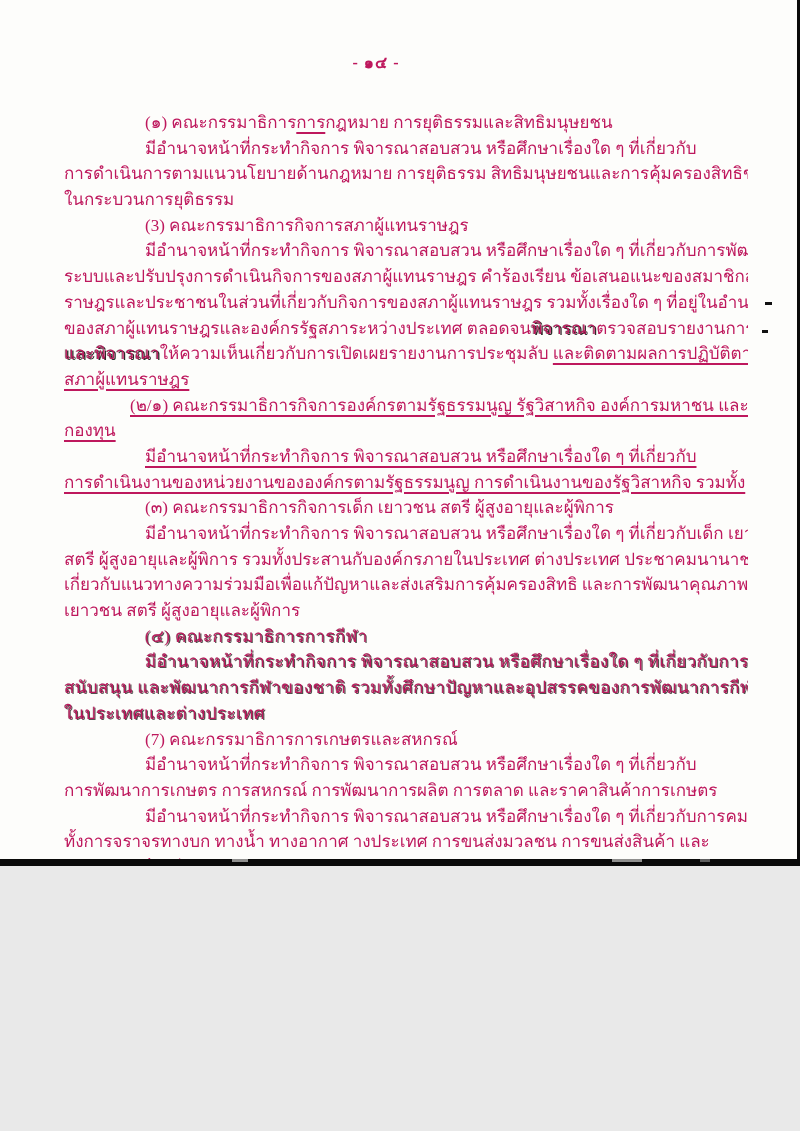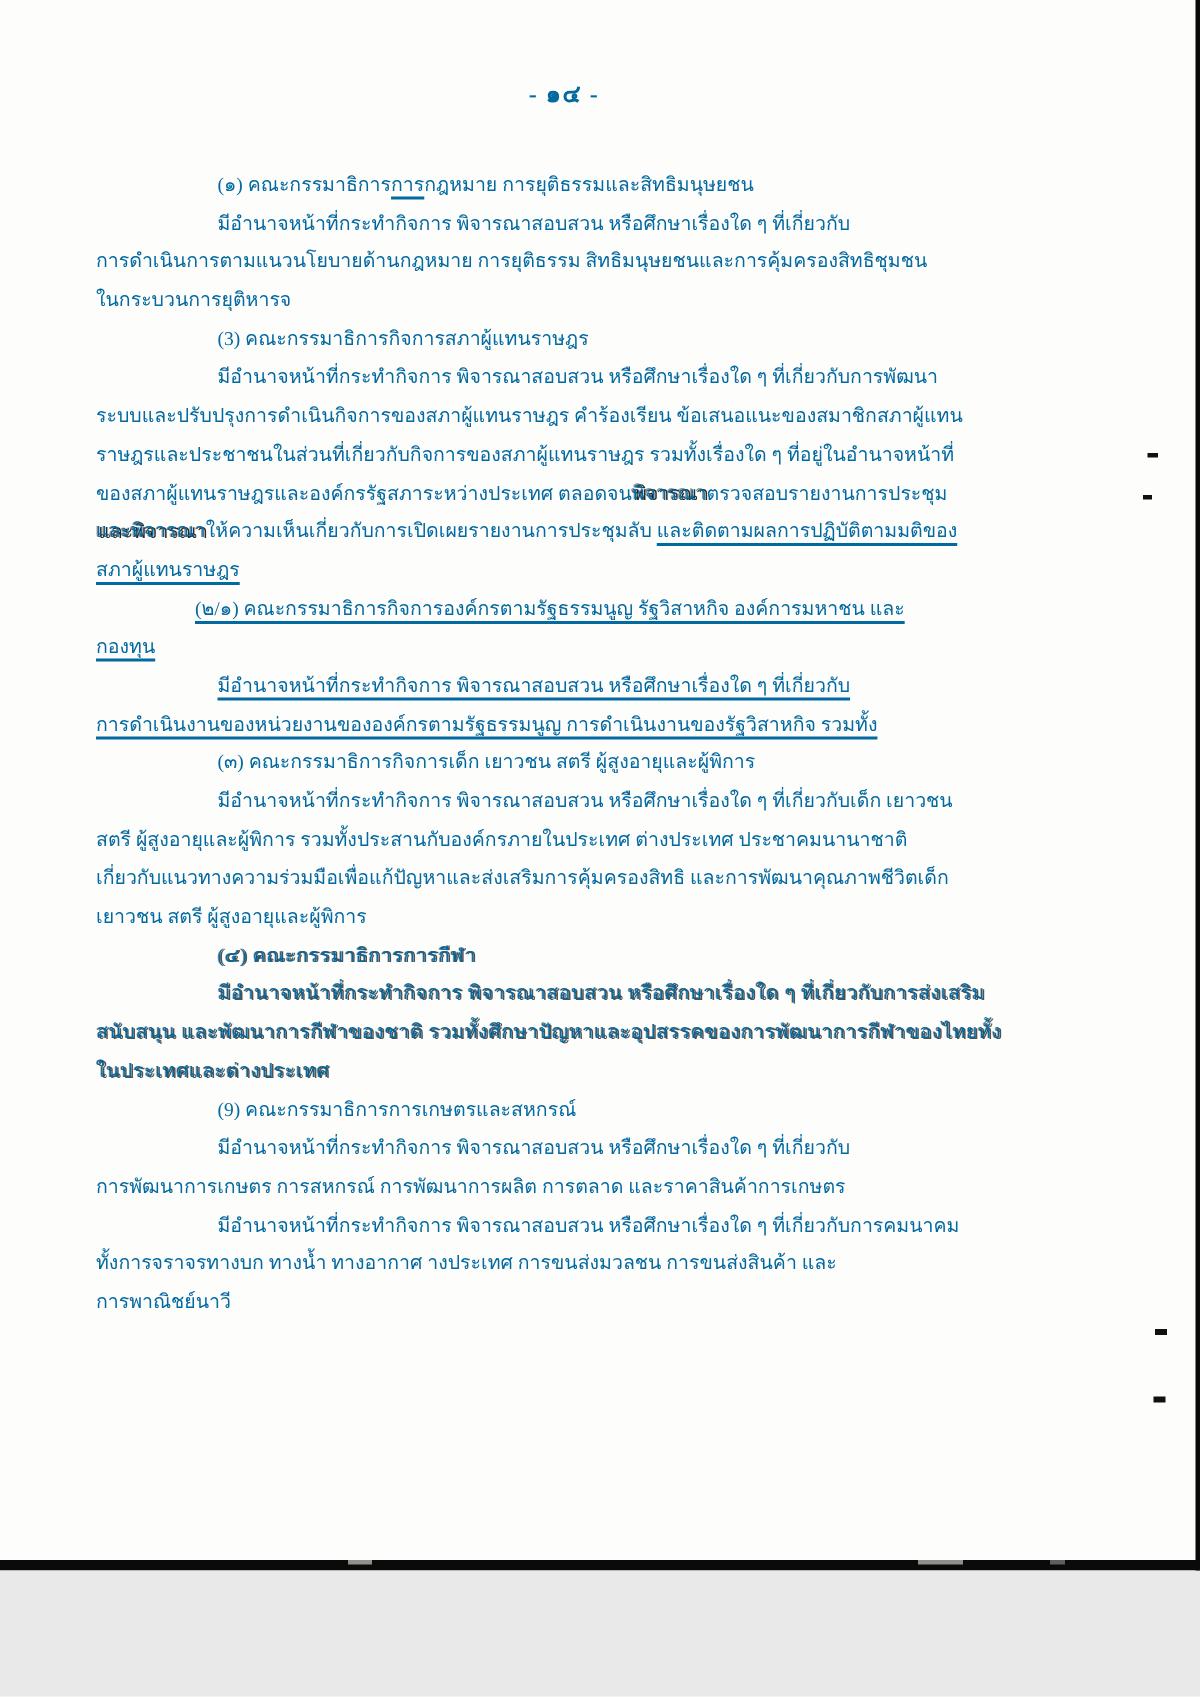--- a/index.html
+++ b/index.html
@@ -4,43 +4,43 @@
 <title></title>
 <style>
   html,body{margin:0;padding:0;}
   body{
     width:800px;height:1131px;
     background:#e9e9e9;
     font-family:"Liberation Serif","DejaVu Serif",serif;
   }
   .page{
     position:relative;
-    width:800px;height:1047px;
+    width:800px;height:866px;
     background:#fdfdfb;
-    color:#0369a1;
+    color:#be185d;
     overflow:hidden;
   }
   .page-number{
     position:absolute;
     top:50px;left:0;width:752px;
     text-align:center;
     font-size:16px;
     letter-spacing:1px;
     font-weight:bold;
   }
   .doc{
     position:absolute;
     top:110px;left:64px;width:684px;
     overflow:hidden;
   }
   .line{
     height:25.7px;
     line-height:25.7px;
     white-space:nowrap;
-    font-size:13px;
+    font-size:17px;
     overflow:hidden;
   }
   .line.indent{padding-left:81px;}
   .line.ind2{padding-left:66px;}
   .line.it{
     text-shadow:1.1px 0.5px 0 rgba(25,22,20,0.75), -0.5px 0 0 rgba(25,22,20,0.35);
     letter-spacing:0.4px;
   }
   .u{
     text-decoration:underline;
@@ -76,42 +76,42 @@
 </head>
 <body>
 
 <div class="page">
   <div class="page-number">- ๑๔ -</div>
 
   <div class="doc">
       <div class="line indent"><span>(๑) คณะกรรมาธิการ</span><span class="u">การ</span><span>กฎหมาย การยุติธรรมและสิทธิมนุษยชน</span></div>
       <div class="line indent"><span>มีอำนาจหน้าที่กระทำกิจการ พิจารณาสอบสวน หรือศึกษาเรื่องใด ๆ ที่เกี่ยวกับ</span></div>
       <div class="line"><span>การดำเนินการตามแนวนโยบายด้านกฎหมาย การยุติธรรม สิทธิมนุษยชนและการคุ้มครองสิทธิชุมชน</span></div>
-      <div class="line"><span>ในกระบวนการยุติหารจ</span></div>
+      <div class="line"><span>ในกระบวนการยุติธรรม</span></div>
       <div class="line indent"><span>(3) คณะกรรมาธิการกิจการสภาผู้แทนราษฎร</span></div>
       <div class="line indent"><span>มีอำนาจหน้าที่กระทำกิจการ พิจารณาสอบสวน หรือศึกษาเรื่องใด ๆ ที่เกี่ยวกับการพัฒนา</span></div>
       <div class="line"><span>ระบบและปรับปรุงการดำเนินกิจการของสภาผู้แทนราษฎร คำร้องเรียน ข้อเสนอแนะของสมาชิกสภาผู้แทน</span></div>
       <div class="line"><span>ราษฎรและประชาชนในส่วนที่เกี่ยวกับกิจการของสภาผู้แทนราษฎร รวมทั้งเรื่องใด ๆ ที่อยู่ในอำนาจหน้าที่</span></div>
       <div class="line"><span>ของสภาผู้แทนราษฎรและองค์กรรัฐสภาระหว่างประเทศ ตลอดจน</span><span class="sm">พิจารณา</span><span>ตรวจสอบรายงานการประชุม</span></div>
       <div class="line"><span class="sm">และพิจารณา</span><span>ให้ความเห็นเกี่ยวกับการเปิดเผยรายงานการประชุมลับ </span><span class="u">และติดตามผลการปฏิบัติตามมติของ</span></div>
       <div class="line"><span class="u">สภาผู้แทนราษฎร</span></div>
       <div class="line ind2"><span class="u">(๒/๑) คณะกรรมาธิการกิจการองค์กรตามรัฐธรรมนูญ รัฐวิสาหกิจ องค์การมหาชน และ</span></div>
       <div class="line"><span class="u">กองทุน</span></div>
       <div class="line indent"><span class="u">มีอำนาจหน้าที่กระทำกิจการ พิจารณาสอบสวน หรือศึกษาเรื่องใด ๆ ที่เกี่ยวกับ</span></div>
       <div class="line"><span class="u">การดำเนินงานของหน่วยงานขององค์กรตามรัฐธรรมนูญ การดำเนินงานของรัฐวิสาหกิจ  รวมทั้ง</span></div>
       <div class="line indent"><span>(๓) คณะกรรมาธิการกิจการเด็ก เยาวชน สตรี ผู้สูงอายุและผู้พิการ</span></div>
       <div class="line indent"><span>มีอำนาจหน้าที่กระทำกิจการ พิจารณาสอบสวน หรือศึกษาเรื่องใด ๆ ที่เกี่ยวกับเด็ก เยาวชน</span></div>
       <div class="line"><span>สตรี ผู้สูงอายุและผู้พิการ  รวมทั้งประสานกับองค์กรภายในประเทศ ต่างประเทศ ประชาคมนานาชาติ</span></div>
       <div class="line"><span>เกี่ยวกับแนวทางความร่วมมือเพื่อแก้ปัญหาและส่งเสริมการคุ้มครองสิทธิ และการพัฒนาคุณภาพชีวิตเด็ก</span></div>
       <div class="line"><span>เยาวชน สตรี ผู้สูงอายุและผู้พิการ</span></div>
       <div class="line indent it"><span>(๔) คณะกรรมาธิการการกีฬา</span></div>
       <div class="line indent it"><span>มีอำนาจหน้าที่กระทำกิจการ พิจารณาสอบสวน หรือศึกษาเรื่องใด ๆ ที่เกี่ยวกับการส่งเสริม</span></div>
       <div class="line it"><span>สนับสนุน และพัฒนาการกีฬาของชาติ รวมทั้งศึกษาปัญหาและอุปสรรคของการพัฒนาการกีฬาของไทยทั้ง</span></div>
       <div class="line it"><span>ในประเทศและต่างประเทศ</span></div>
-      <div class="line indent"><span>(9) คณะกรรมาธิการการเกษตรและสหกรณ์</span></div>
+      <div class="line indent"><span>(7) คณะกรรมาธิการการเกษตรและสหกรณ์</span></div>
       <div class="line indent"><span>มีอำนาจหน้าที่กระทำกิจการ พิจารณาสอบสวน หรือศึกษาเรื่องใด ๆ ที่เกี่ยวกับ</span></div>
       <div class="line"><span>การพัฒนาการเกษตร การสหกรณ์ การพัฒนาการผลิต การตลาด และราคาสินค้าการเกษตร</span></div>
       <div class="line indent"><span>มีอำนาจหน้าที่กระทำกิจการ พิจารณาสอบสวน หรือศึกษาเรื่องใด ๆ ที่เกี่ยวกับการคมนาคม</span></div>
       <div class="line"><span>ทั้งการจราจรทางบก ทางน้ำ ทางอากาศ างประเทศ  การขนส่งมวลชน  การขนส่งสินค้า และ</span></div>
       <div class="line"><span>การพาณิชย์นาวี</span></div>
     </div>
 
   <div class="edge-right"></div>
   <div class="edge-bottom">
     <span class="soft a"></span>

